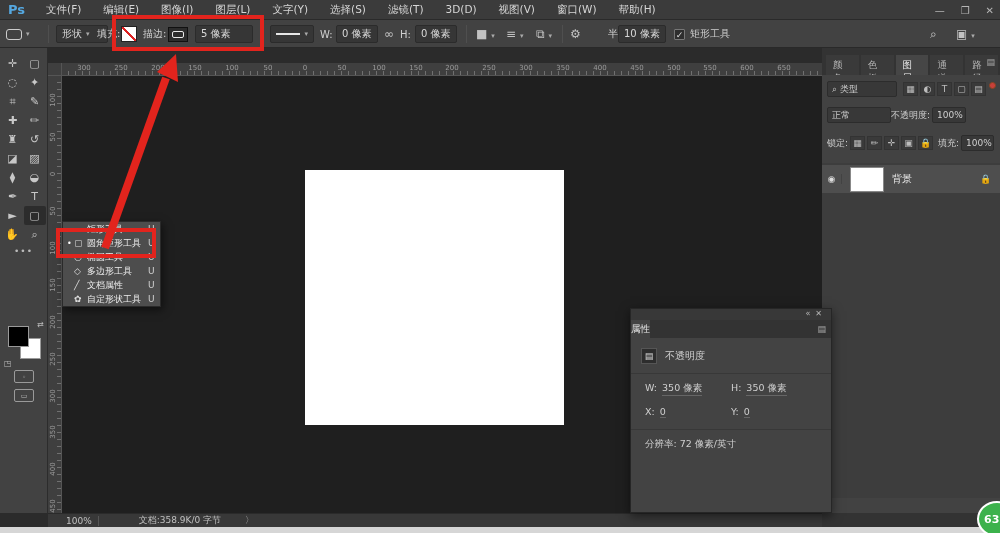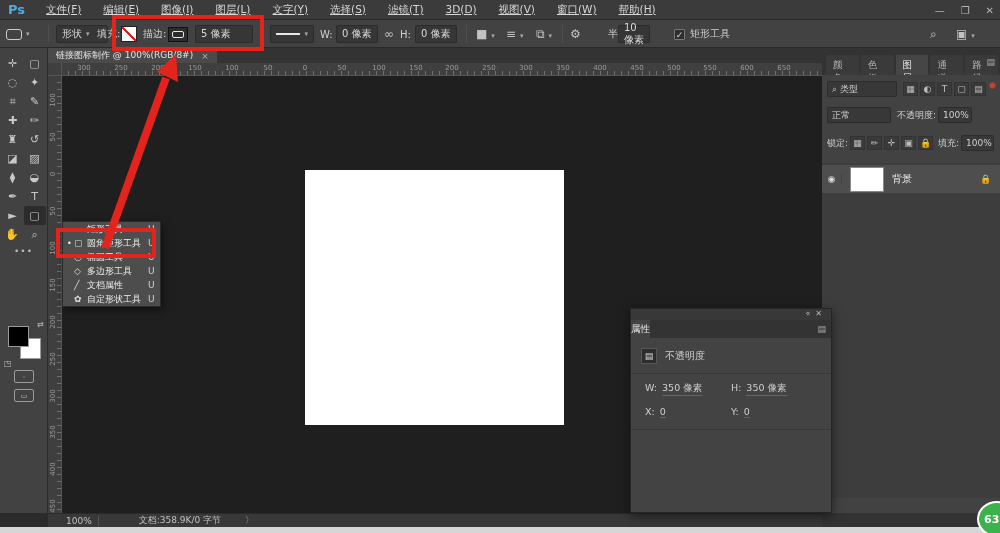--- a/index.html
+++ b/index.html
@@ -5,21 +5,21 @@
   * { margin:0; padding:0; box-sizing:border-box; }
   body { background:#111; font-family:"DejaVu Sans",sans-serif; }
   .app { position:relative; width:1000px; height:533px; background:#2b2b2b; overflow:hidden;
          font-family:"DejaVu Sans",sans-serif; color:#cfcfcf; font-size:10px; }
 
   
   .menubar { position:absolute; left:0; top:0; width:1000px; height:20px; background:#3b3b3b;
              display:flex; align-items:center; border-bottom:1px solid #2a2a2a; }
   .ps-logo { font-weight:bold; font-size:13px; color:#55a8e0; margin:0 12px 0 8px; }
   .menu-items { display:flex; gap:4px; }
-  .menu-items span { padding:2px 9px; color:#d6d6d6; font-size:10.5px; cursor:default;text-decoration:underline; }
+  .menu-items span { padding:2px 9px; color:#d6d6d6; font-size:10.5px; cursor:default; }
   .win-controls { position:absolute; right:6px; top:0; display:flex; gap:16px; color:#b5b5b5;
                   font-size:10px; align-items:center; height:20px; }
 
   
   .optionsbar { position:absolute; left:0; top:20px; width:1000px; height:28px; background:#424242;
                 border-bottom:1px solid #292929; }
   .ob { position:absolute; top:0; height:28px; display:flex; align-items:center; }
   .field { background:#363636; border:1px solid #2b2b2b; border-radius:2px; height:18px;
            display:flex; align-items:center; padding:0 5px; color:#d9d9d9; }
   .chev { font-size:7px; color:#aaa; margin-left:4px; }
@@ -233,21 +233,21 @@
         <span class="ob-icon">⧉<span class="chev">▾</span></span>
       </div>
     <div class="sep" style="left:562px"></div>
     <div class="ob" style="left:570px">
         <span class="ob-icon">⚙</span>
       </div>
     <div class="ob" style="left:608px">
         <span>半径:</span>
       </div>
     <div class="ob" style="left:618px">
-        <div class="field" style="width:32px">
+        <div class="field" style="width:48px">
           <span>10 像素</span>
         </div>
       </div>
     <div class="ob" style="left:674px">
         <span class="checkbox">✓</span>
         <span>矩形工具</span>
       </div>
     <div class="ob" style="left:930px">
         <span class="ob-icon">⌕</span>
       </div>
@@ -285,26 +285,20 @@
       <span class="default-sw">◳</span>
       <div class="fg"></div>
       <div class="bg-sw"></div>
     </div>
     <div class="toolbar-bottom">
       <span class="qm">◦</span>
       <span class="sm">▭</span>
     </div>
   </div>
 
-  <div class="tabbar">
-    <div class="doctab">
-      <span>链接图标制作 @ 100%(RGB/8#)</span>
-      <span class="close">×</span>
-    </div>
-  </div>
 
   <div class="ruler-corner"></div>
   <div class="ruler-h" id="ruler-h">
       <span class="tick-label" style="left: 22px;">300</span>
       <span class="tick-label" style="left: 59px;">250</span>
       <span class="tick-label" style="left: 96px;">200</span>
       <span class="tick-label" style="left: 133px;">150</span>
       <span class="tick-label" style="left: 170px;">100</span>
       <span class="tick-label" style="left: 206px;">50</span>
       <span class="tick-label" style="left: 243px;">0</span>
@@ -368,21 +362,21 @@
             <span class="mini-icon">T</span>
             <span class="mini-icon">▢</span>
             <span class="mini-icon">▤</span>
           </div>
       </div>
       <div class="filter-switch"></div>
       <div class="lrow" style="top:32px">
         <div class="small-field" style="width:64px">
             <span>正常</span>
           </div>
-        <span style="margin-left:6px; font-size:9px">不透明度:</span>
+        <span style="font-size:9px">不透明度:</span>
         <div class="small-field" style="width:34px; margin-left:2px">
             <span>100%</span>
           </div>
       </div>
       <div class="lrow" style="top:60px">
         <span style="font-size:9px">锁定:</span>
         <div class="lock-icons" id="lock-icons">
             <span>▦</span>
             <span>✏</span>
             <span>✛</span>
@@ -432,20 +426,24 @@
       <span class="cell">
           <span>X:</span>
           <span class="uval">0</span>
         </span>
       <span class="cell">
           <span>Y:</span>
           <span class="uval">0</span>
         </span>
     </div>
     <div class="props-div"></div>
+    <div class="props-row">
+      <span>分辨率:</span>&nbsp;
+      <span>72 像素/英寸</span>
+    </div>
   </div>
 
   <div class="flyout" id="flyout">
       <div class="fly-item">
         <span class="fly-bullet"></span>
         <span class="fly-ico">▭</span>
         <span class="fly-label">矩形工具</span>
         <span class="fly-short">U</span>
       </div>
       <div class="fly-item">

